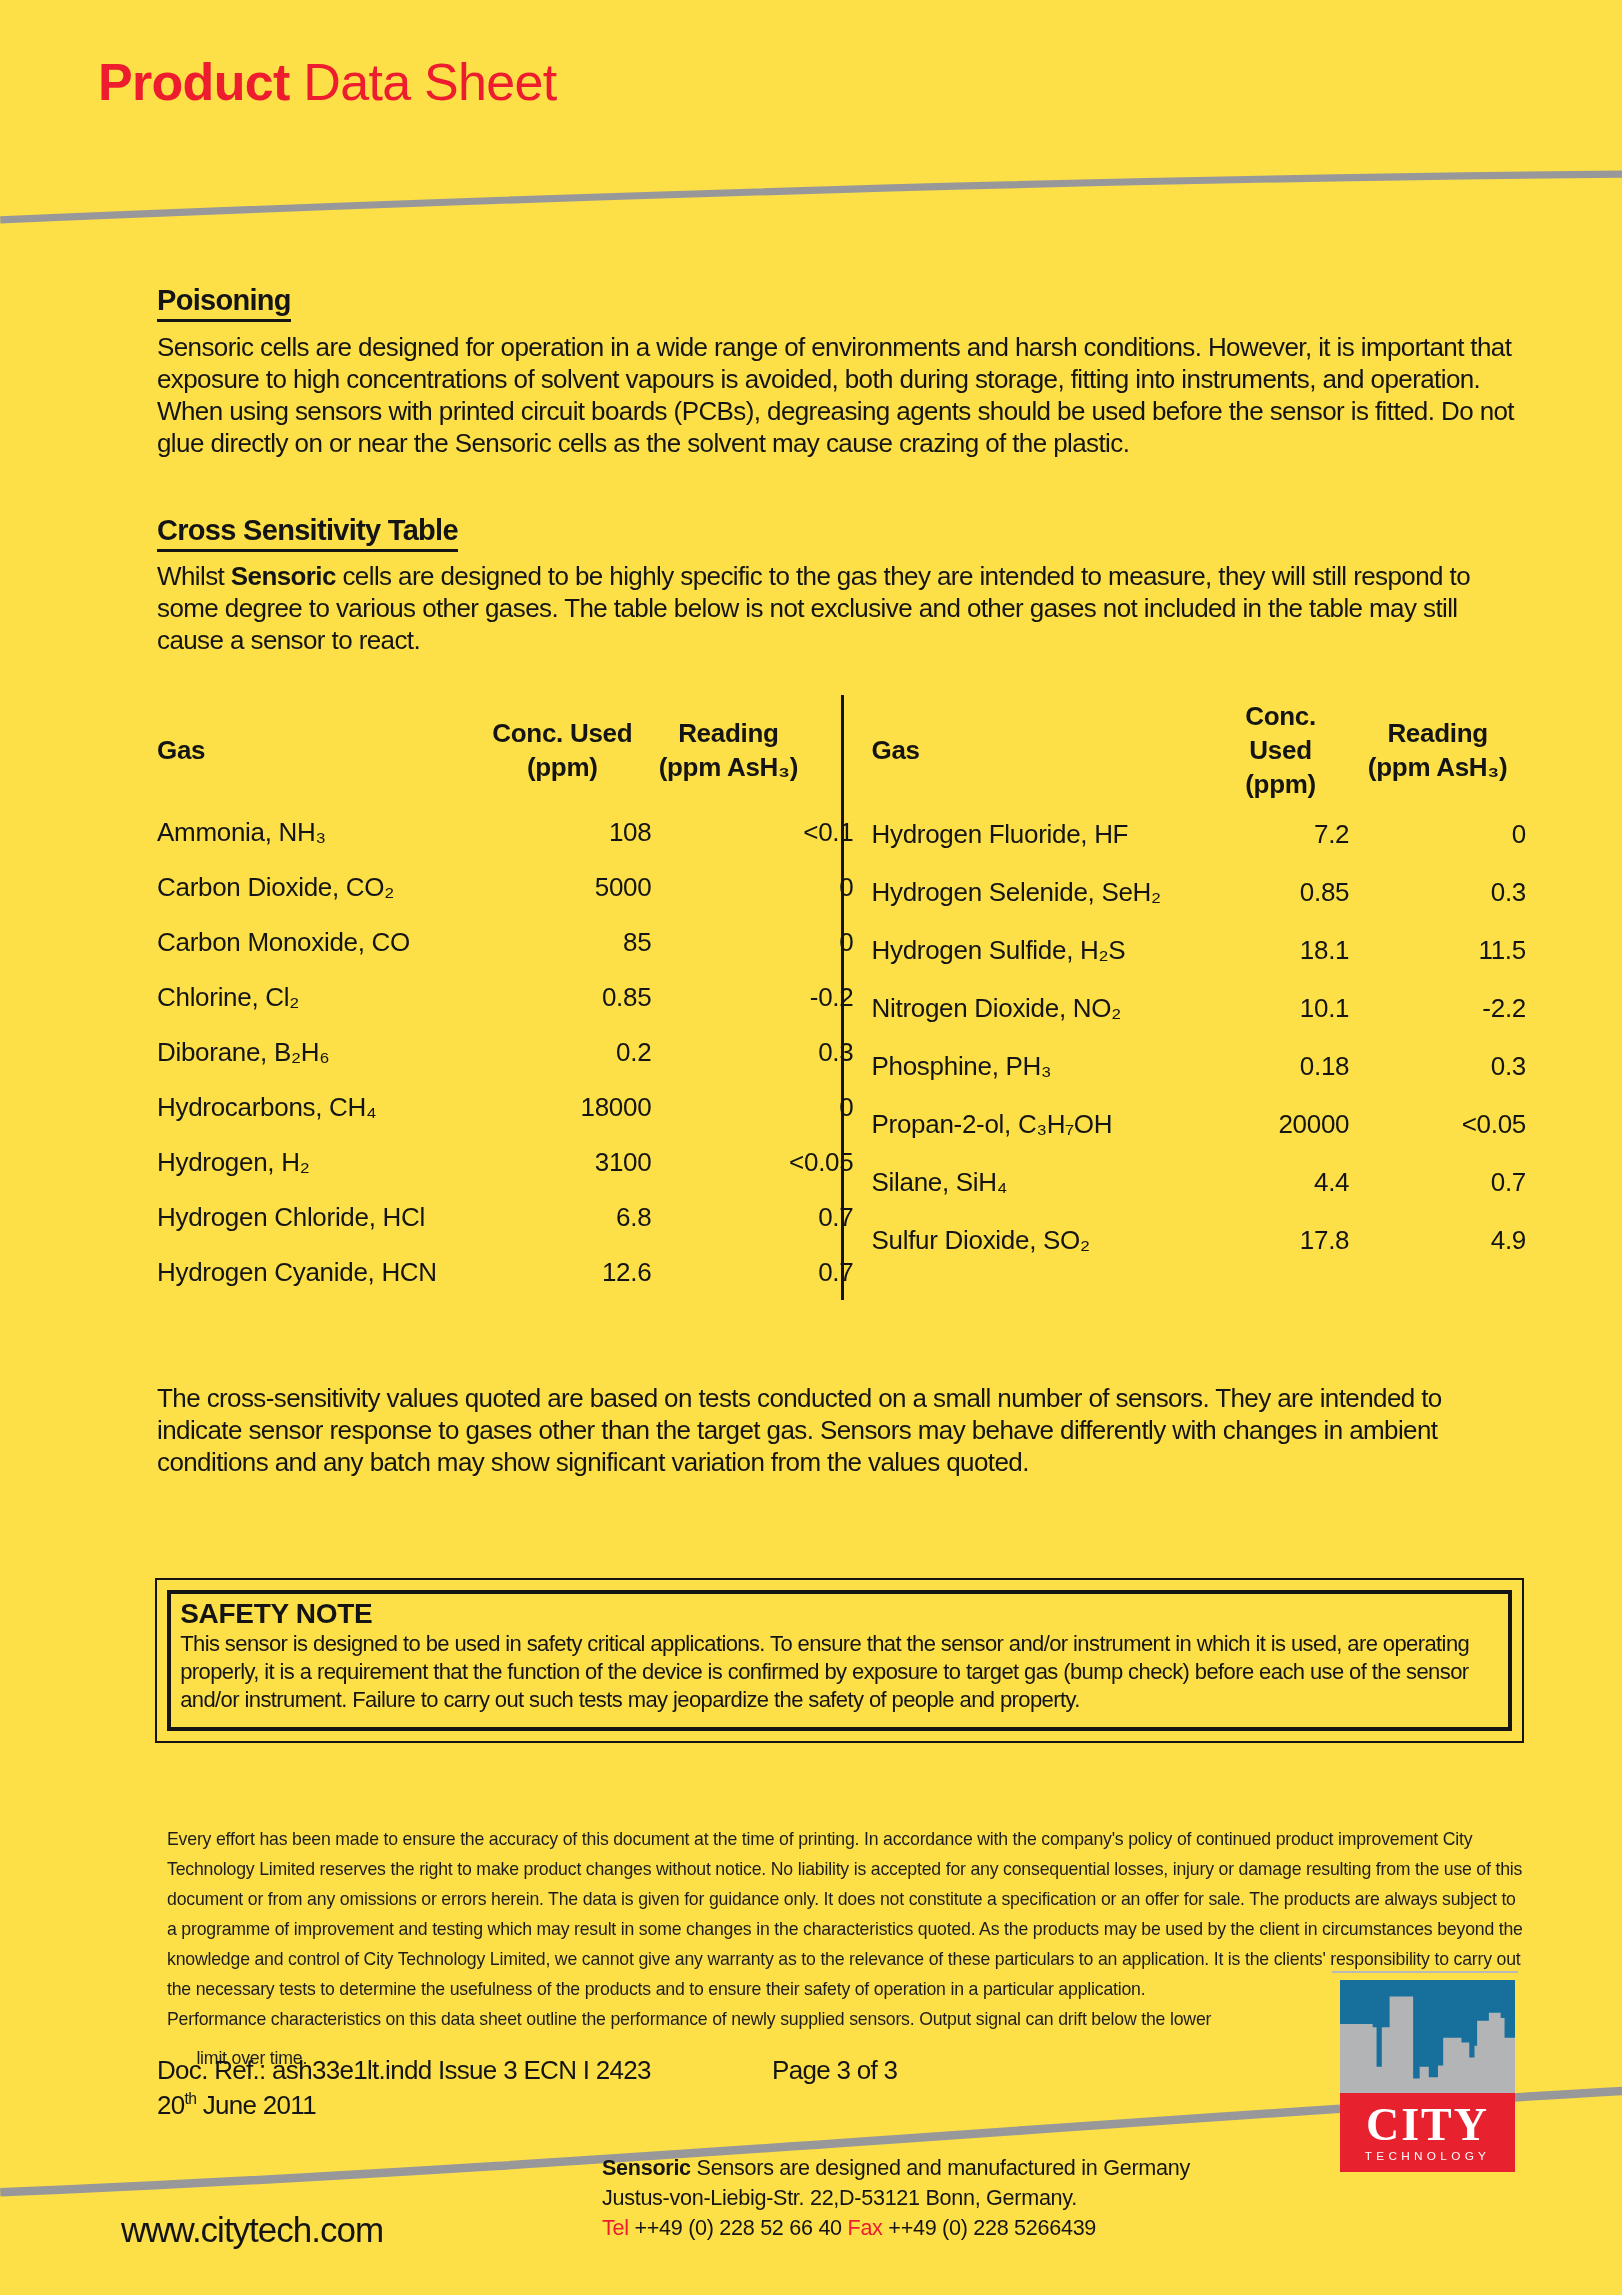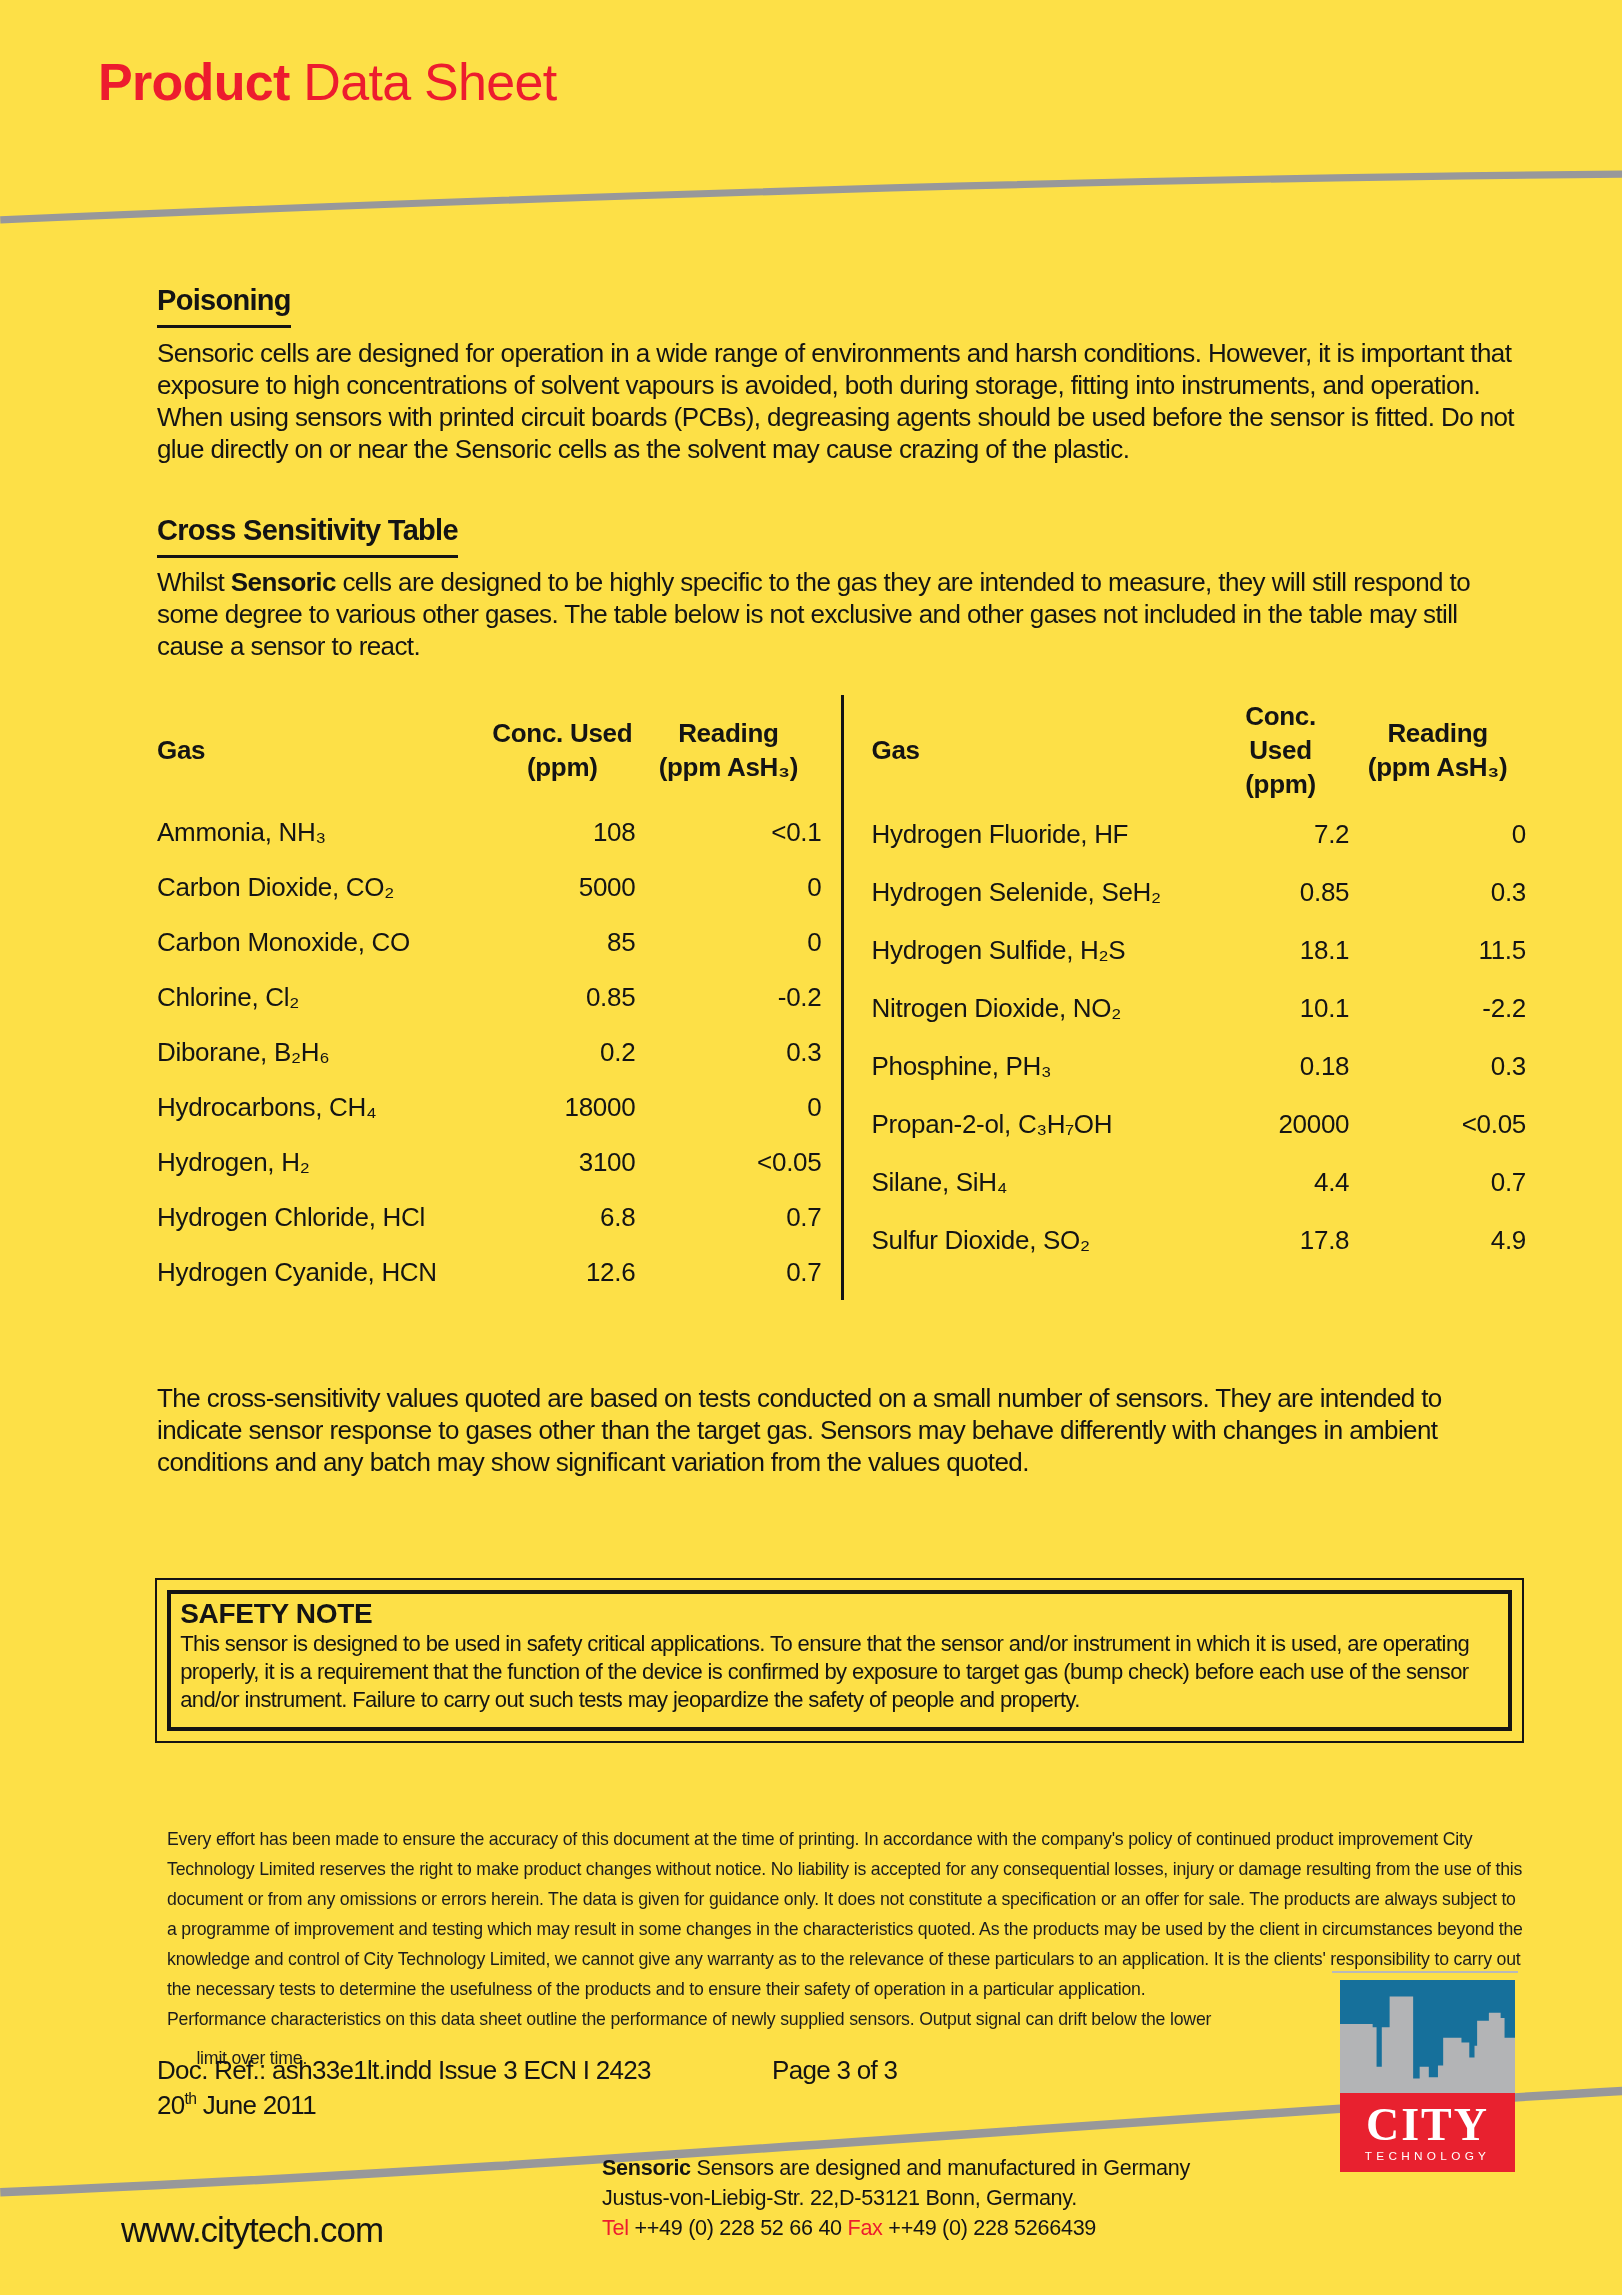--- a/index.html
+++ b/index.html
@@ -20,21 +20,21 @@
   }
   .title .b{font-weight:bold;}
   
   .swoosh-svg{left:0;top:0;width:1623px;height:2295px;z-index:0;pointer-events:none;}
   .content{z-index:1;}
   
   .sec-h{
     font-size:29px;font-weight:bold;
     display:inline-block;
     border-bottom:3.9px solid #141414;
-    padding-bottom:8px;letter-spacing:-0.7px;
+    padding-bottom:2px;letter-spacing:-0.7px;
   }
   .body-par{
     width:1369px;
     font-size:26px;line-height:32px;letter-spacing:-0.6px;
   }
   .brand-bold{font-weight:bold;}
   
   .tables{
     left:157px;top:695px;width:1369px;
     display:flex;align-items:stretch;
@@ -46,21 +46,21 @@
     display:grid;height:110px;align-items:center;
     font-weight:bold;font-size:26px;letter-spacing:-0.3px;
   }
   .t-left  .thead{grid-template-columns:50% 22% 28%;}
   .t-right .thead{grid-template-columns:52% 21% 27%;}
   .th-2line{text-align:center;line-height:34px;}
   .t-row{
     display:grid;align-items:center;
     font-size:26px;letter-spacing:-0.3px;
   }
-  .t-left  .t-row{grid-template-columns:50% 22% 28%;height:55px;}
+  .t-left  .t-row{grid-template-columns:50% 22% 28%;height:55px;gap:16px;}
   .t-right .t-row{grid-template-columns:52% 21% 27%;height:58px;}
   .num{text-align:right;}
   
   .safety-outer{
     left:155px;top:1578px;width:1369px;box-sizing:border-box;
     border:2.6px solid #141414;padding:10px;
   }
   .safety-inner{
     border:4.6px solid #141414;
     padding:3.9px 10.5px 13px 9.2px;

